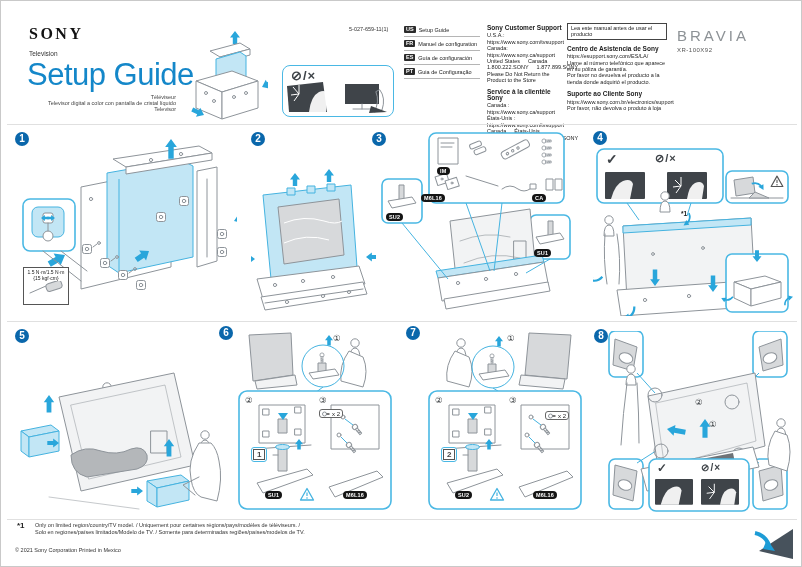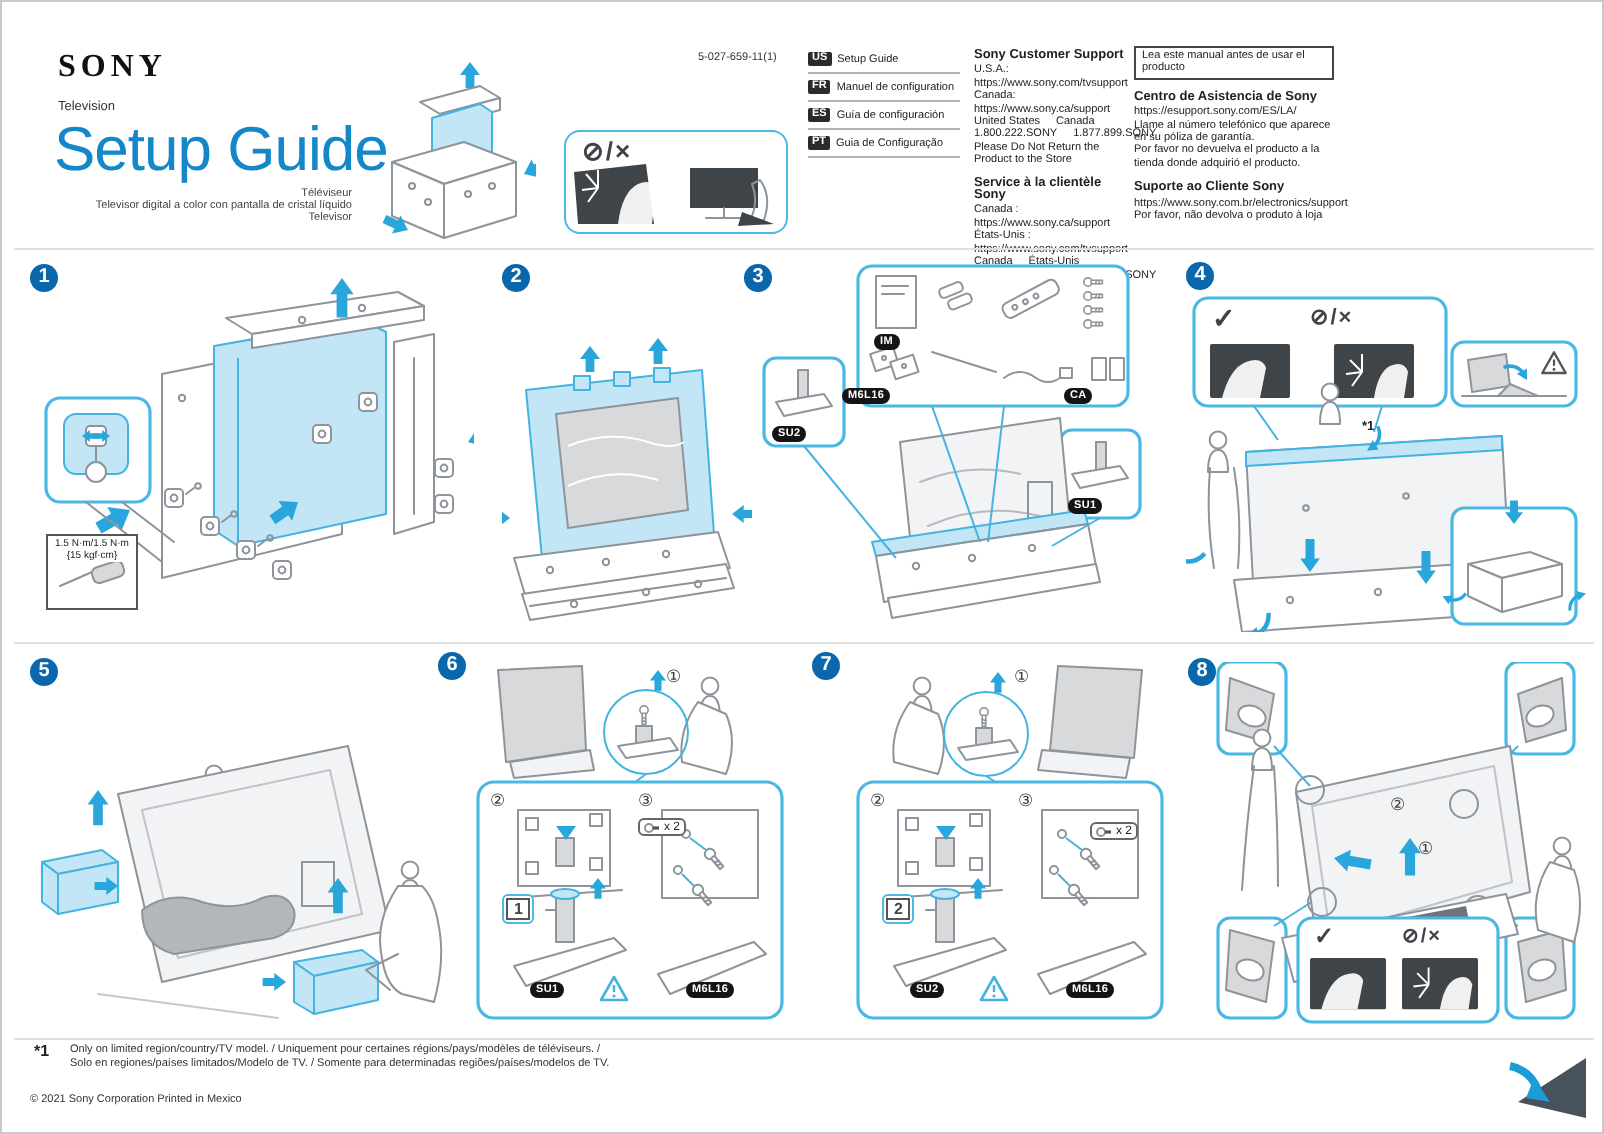--- a/index.html
+++ b/index.html
@@ -208,20 +208,24 @@
     <span class="notice">Lea este manual antes de usar el producto</span>
     <div class="t" style="margin-top:6px;">Centro de Asistencia de Sony</div>
     <div>https://esupport.sony.com/ES/LA/</div>
     <div>Llame al número telefónico que aparece en su póliza de garantía.</div>
     <div>Por favor no devuelva el producto a la tienda donde adquirió el producto.</div>
     <div class="t" style="margin-top:6px;">Suporte ao Cliente Sony</div>
     <div>https://www.sony.com.br/electronics/support</div>
     <div>Por favor, não devolva o produto à loja</div>
   </div>
 
+  <div class="abs" style="left:676px;top:26px;">
+    <div class="bravia">BRAVIA</div>
+    <div class="model">XR-100X92</div>
+  </div>
 
   <div class="rule" style="top:123px;"></div>
   <div class="rule" style="top:320px;"></div>
   <div class="rule" style="top:518px;"></div>
 
   <div class="badge" style="left:14px;top:131px;">1</div>
   <div class="badge" style="left:250px;top:131px;">2</div>
   <div class="badge" style="left:371px;top:131px;">3</div>
   <div class="badge" style="left:592px;top:130px;">4</div>
   <div class="badge" style="left:14px;top:328px;">5</div>

